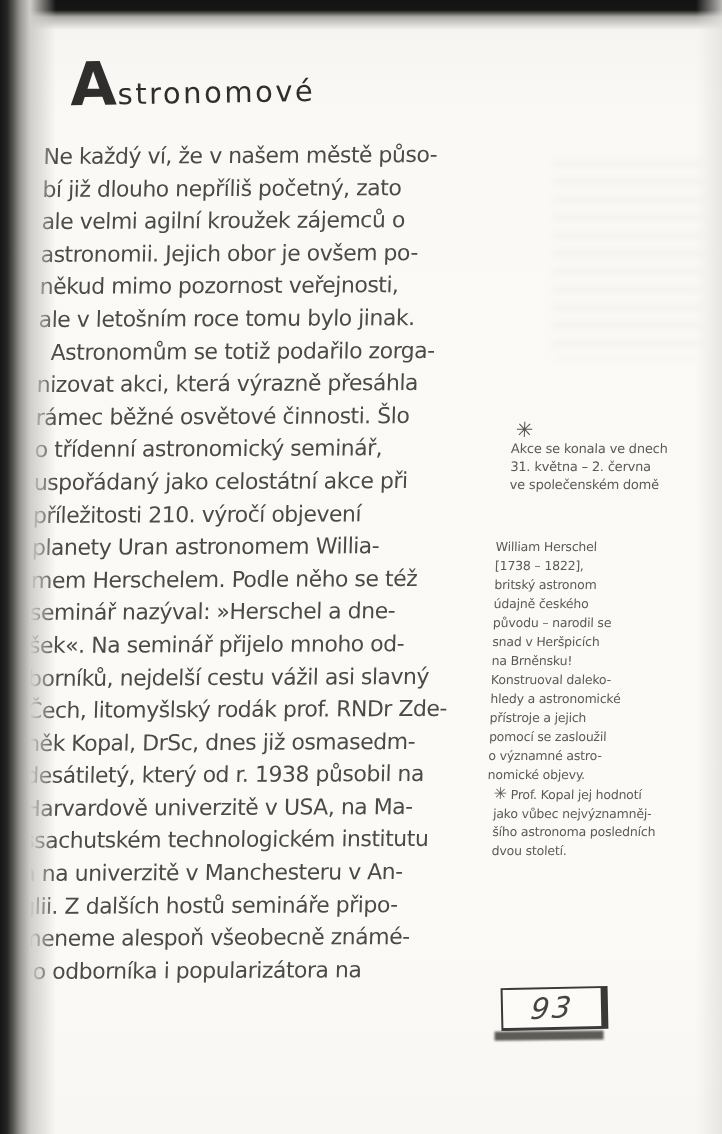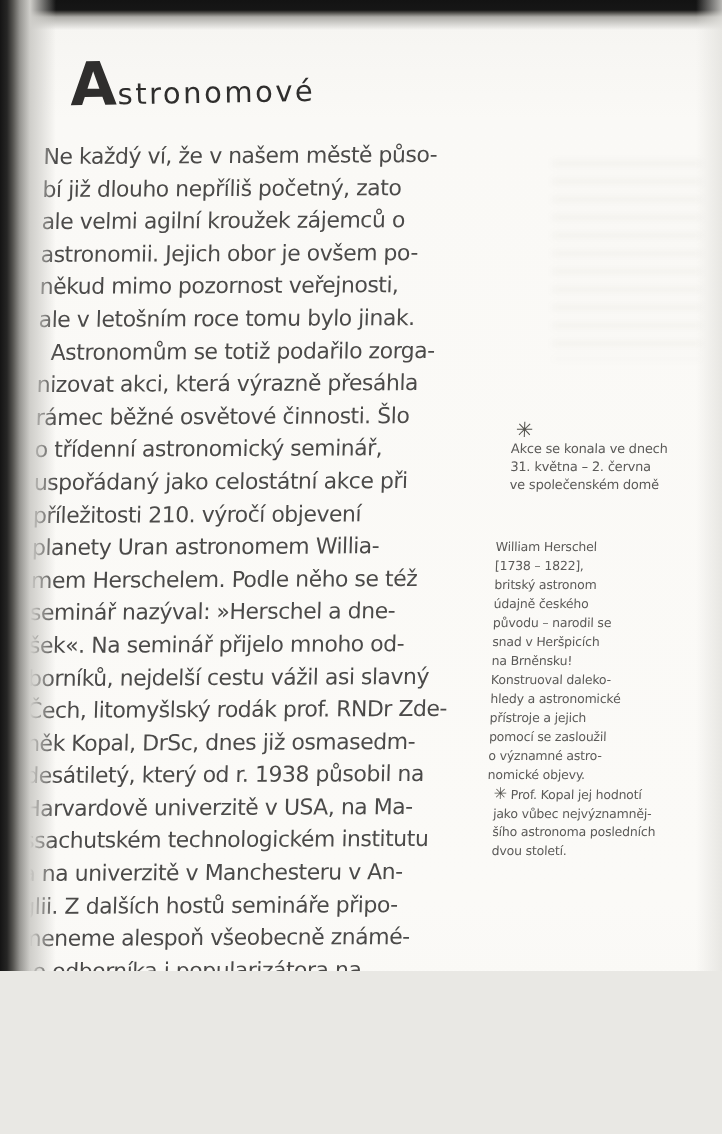--- a/index.html
+++ b/index.html
@@ -4,21 +4,21 @@
 <style>
   html, body { margin: 0; padding: 0; }
   body {
     width: 722px; height: 1134px;
     background: #e9e8e4;
     font-family: "DejaVu Sans", sans-serif;
     overflow: hidden;
   }
   .page {
     position: relative;
-    width: 722px; height: 971px;
+    width: 722px; height: 1134px;
     background: linear-gradient(to bottom, #f5f4f1 0, #faf9f6 120px, #fbfaf7 900px, #f8f7f4 1134px);
     overflow: hidden;
   }
   
   .edge-top {
     position: absolute; top: 0; left: 0; right: 0; height: 30px;
     background: linear-gradient(to bottom,
       #131313 0, #161616 10px, #555450 13px, #aeada9 17px, rgba(250,249,246,0) 30px);
     pointer-events: none;
   }

